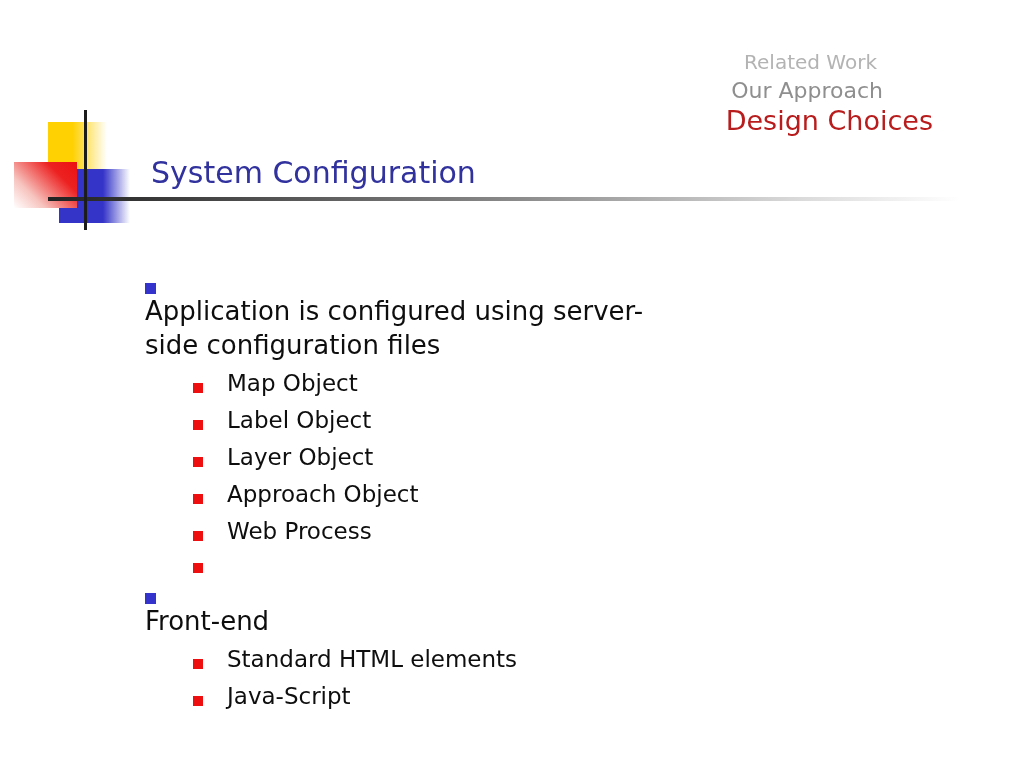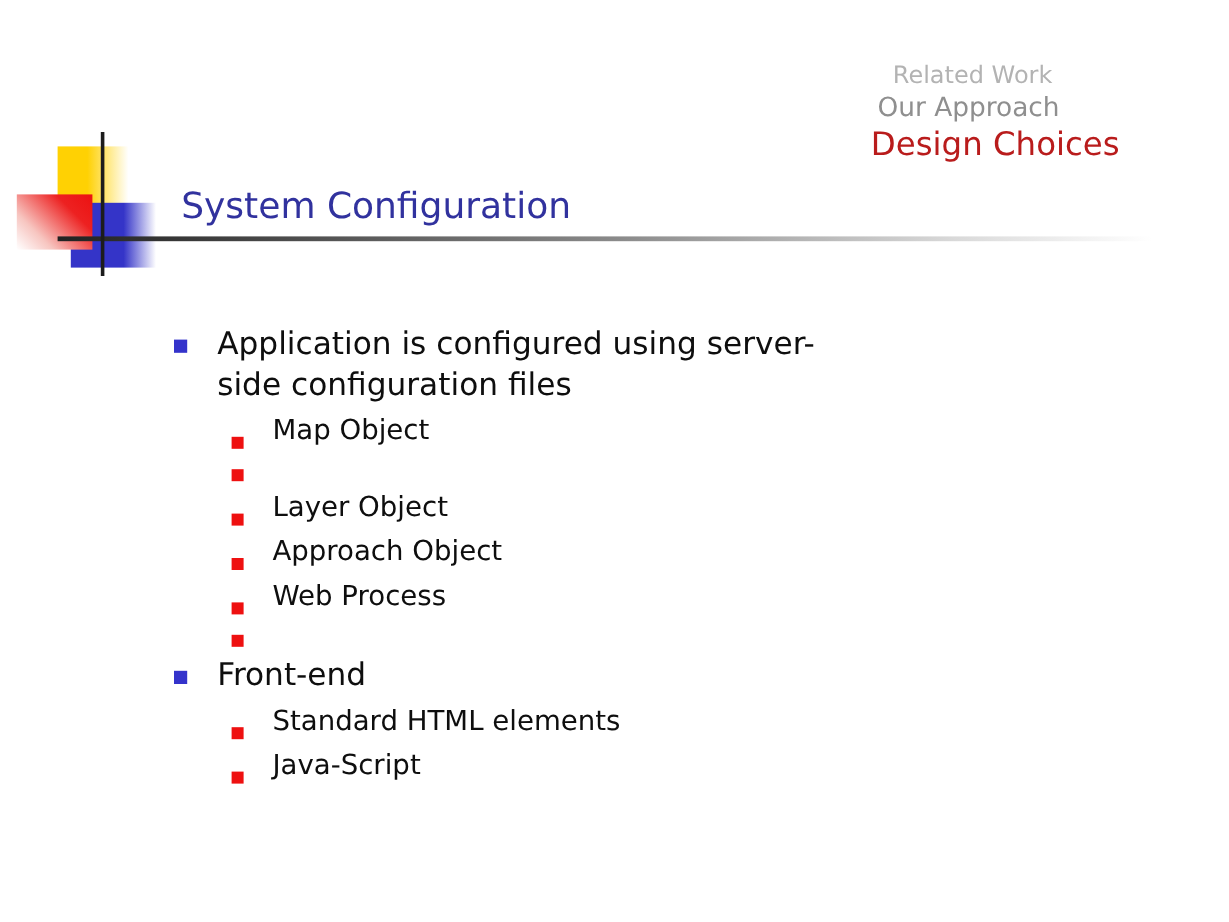--- a/index.html
+++ b/index.html
@@ -72,37 +72,38 @@
     position: absolute;
     left: 140px;
     top: 270px;
     width: 620px;
     color: #0e0e0e;
   }
   .l1-row {
     display: flex;
     align-items: flex-start;
     padding-left: 5px;
+    flex-direction: column;
   }
   .b1 {
     flex: 0 0 auto;
     width: 11px; height: 11px;
     margin-top: 13px;
     margin-right: 25px;
     background: #3433CB;
   }
   .l1-text {
     font-size: 26px;
     line-height: 34px;
     max-width: 545px;
   }
   .l2-list { margin-top: 6px; margin-bottom: 0; }
   .l2-row {
     display: flex;
-    align-items: flex-end;
+    align-items: center;
     margin-left: 53px;
     margin-bottom: 7px;
   }
   .b2 {
     flex: 0 0 auto;
     width: 10px; height: 10px;
     margin-top: 10px;
     margin-right: 24px;
     background: #EE1010;
   }
@@ -138,20 +139,21 @@
       <div class="l1-text">Application is configured using server-side configuration files</div>
     </div>
 
     <div class="l2-list">
       <div class="l2-row">
         <span class="b2"></span>
         <div class="l2-text">Map Object</div>
       </div>
       <div class="l2-row">
         <span class="b2"></span>
+        <div class="l2-text">Label Object</div>
       </div>
       <div class="l2-row">
         <span class="b2"></span>
         <div class="l2-text">Layer Object</div>
       </div>
       <div class="l2-row">
         <span class="b2"></span>
         <div class="l2-text">Approach Object</div>
       </div>
       <div class="l2-row">

